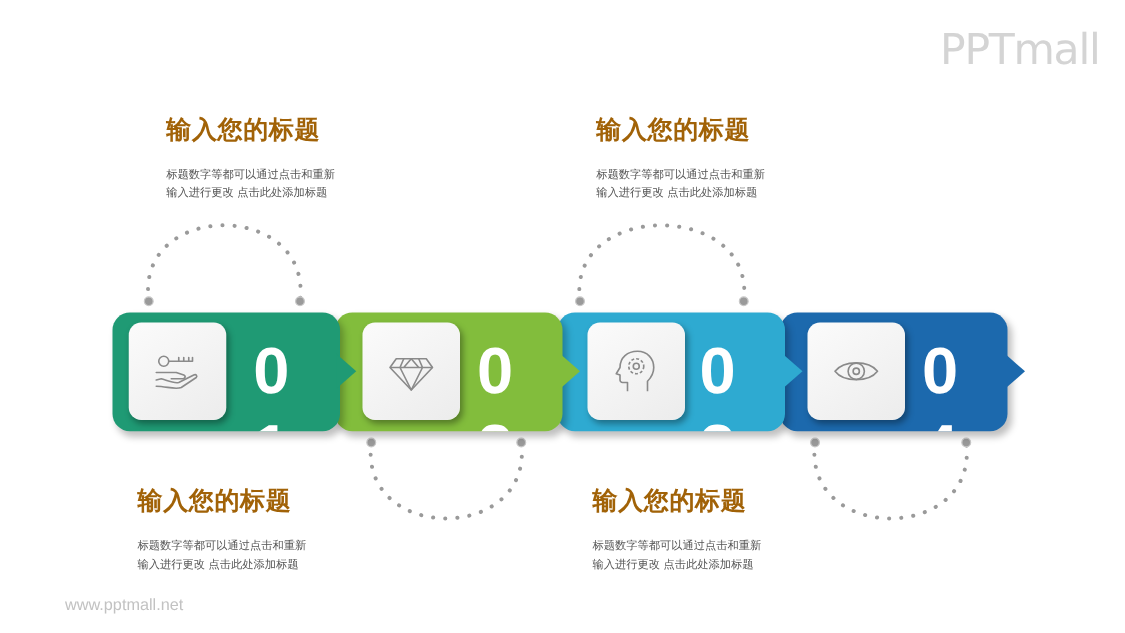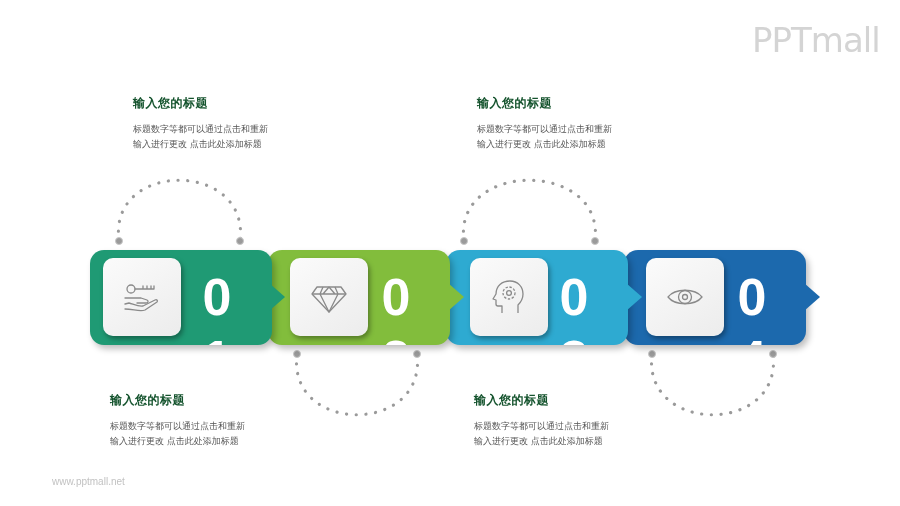--- a/index.html
+++ b/index.html
@@ -1,24 +1,24 @@
 <!DOCTYPE html>
 <html><head>
 <meta charset="utf-8">
 <style>
   html, body { margin:0; padding:0; }
   body { width:900px; height:506px; background:#ffffff; position:relative; overflow:hidden;
          font-family:"DejaVu Sans", "Liberation Sans", sans-serif; }
   .logo { position:absolute; left:752px; top:20px; font-family:"DejaVu Sans", sans-serif;
           font-size:34px; color:#d4d4d4; letter-spacing:-1px; font-weight:normal; }
-  .site { position:absolute; left:52px; top:476px; font-size:10px; color:#c2c2c2;
+  .site { position:absolute; left:52px; top:476px; font-size:13px; color:#c2c2c2;
           font-family:"Liberation Sans", sans-serif; }
   .textblock { position:absolute; }
-  .textblock .title { font-size:12px; font-weight:bold; color:#14532d; line-height:26px; letter-spacing:0.5px; }
-  .textblock .desc { font-size:9px; color:#555; line-height:15px; margin-top:6px; }
+  .textblock .title { font-size:20px; font-weight:bold; color:#a16207; line-height:26px; letter-spacing:0.5px; }
+  .textblock .desc { font-size:9px; color:#555; line-height:15px; margin-top:17px; }
   svg.arcs { position:absolute; left:0; top:0; }
   .step { position:absolute; top:250px; height:95px; width:182px; border-radius:14px;
           overflow:hidden; box-shadow: 3px 4px 6px rgba(0,0,0,0.25); }
   .arrow { position:absolute; top:283px; width:0; height:0;
            border-top:14px solid transparent; border-bottom:14px solid transparent;
            border-left:16px solid; }
   .tile { position:absolute; top:258px; width:78px; height:78px; border-radius:10px;
           background:linear-gradient(145deg,#fbfbfb,#ececec);
           box-shadow: 2px 3px 5px rgba(0,0,0,0.35); display:flex; align-items:center; justify-content:center; }
   .tile svg { width:42px; height:42px; }

